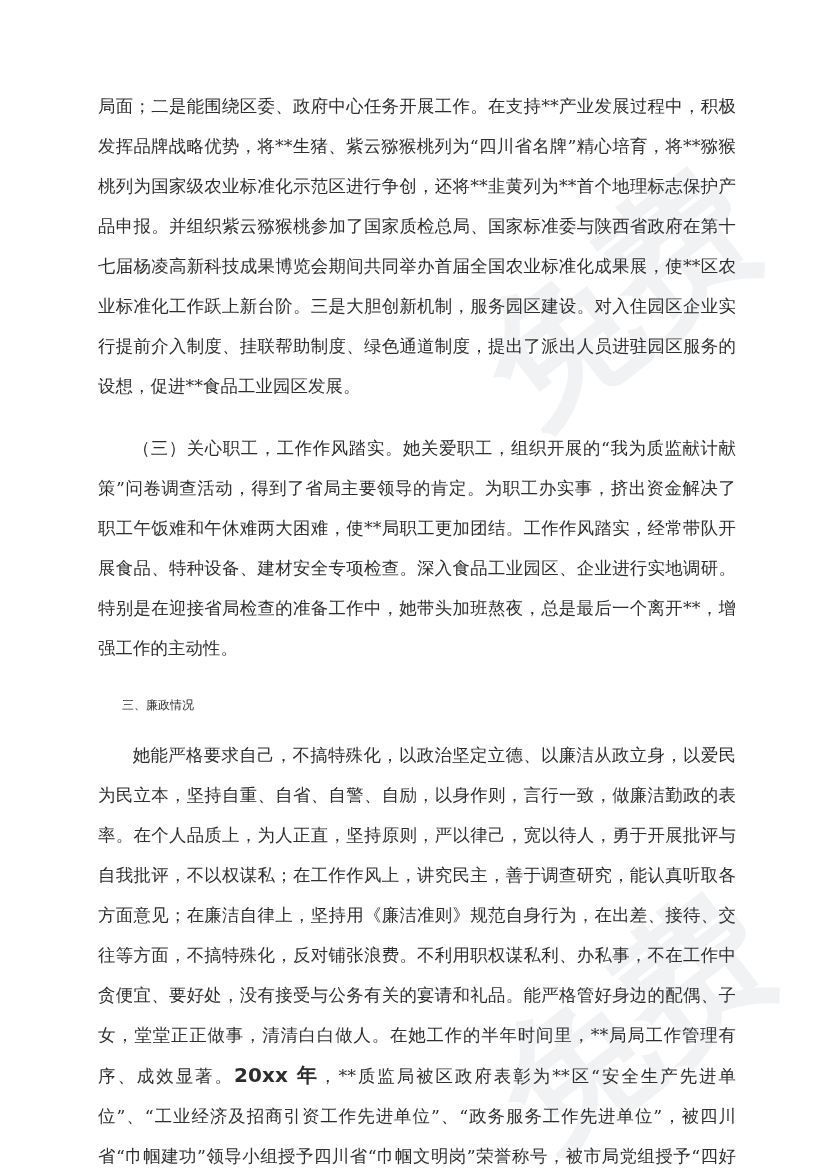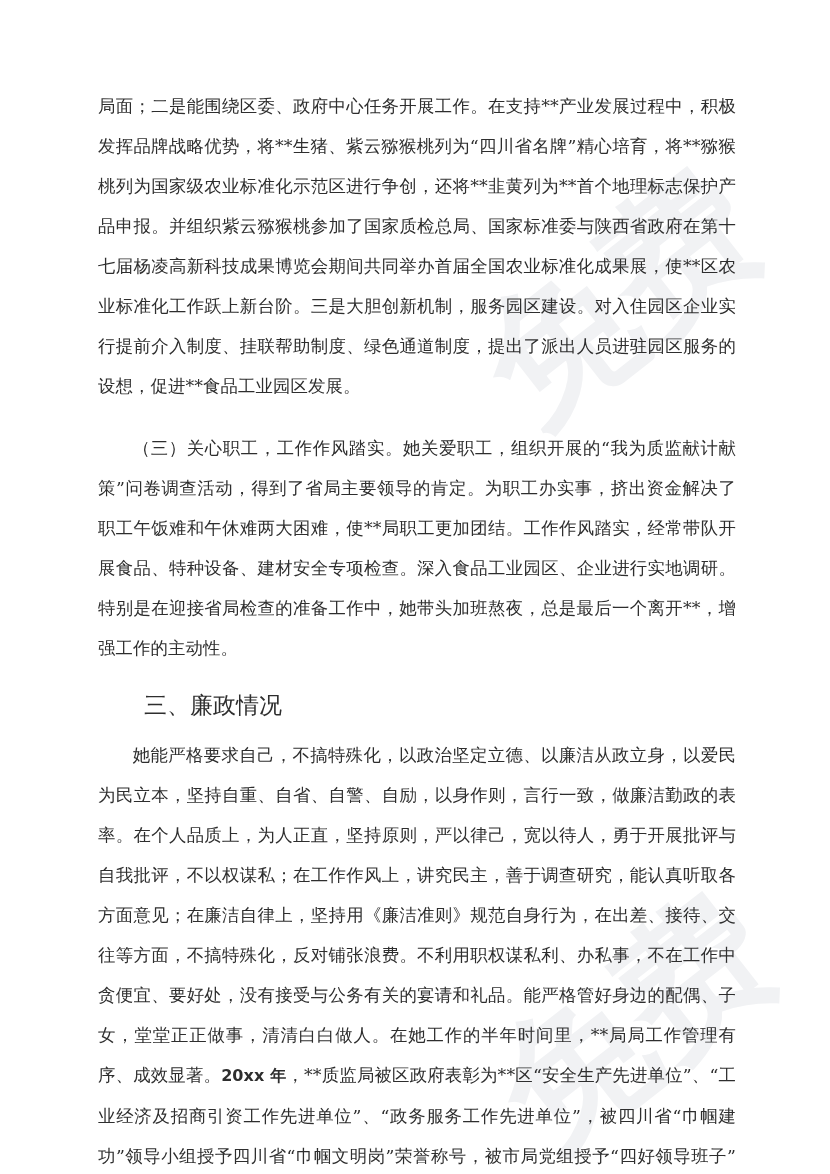--- a/index.html
+++ b/index.html
@@ -72,37 +72,37 @@
     letter-spacing: 0.1px;
     font-family: "DejaVu Serif", "Liberation Serif", serif;
   }
 
   p.indent {
     text-indent: 2em;
   }
 
   p.heading {
     margin: 0;
-    font-size: 23px;
+    font-size: 12px;
     line-height: 31.7px;
     color: #2e2e2e;
     text-indent: 2em;
     font-family: "DejaVu Serif", "Liberation Serif", serif;
   }
 
   .gap-sm { height: 13px; }
   .gap-md { height: 22px; }
 
   b.bold-run {
     font-weight: 700;
   }
   .num-run {
     font-family: "DejaVu Sans", "Liberation Sans", sans-serif;
     font-weight: 700;
-    font-size: 16px;
+    font-size: 20px;
   }
 </style>
 </head>
 <body>
 
 <div class="page">
 
   <div class="watermark-layer">
     <div class="wm wm-a">免费</div>
     <div class="wm wm-b">免费</div>

